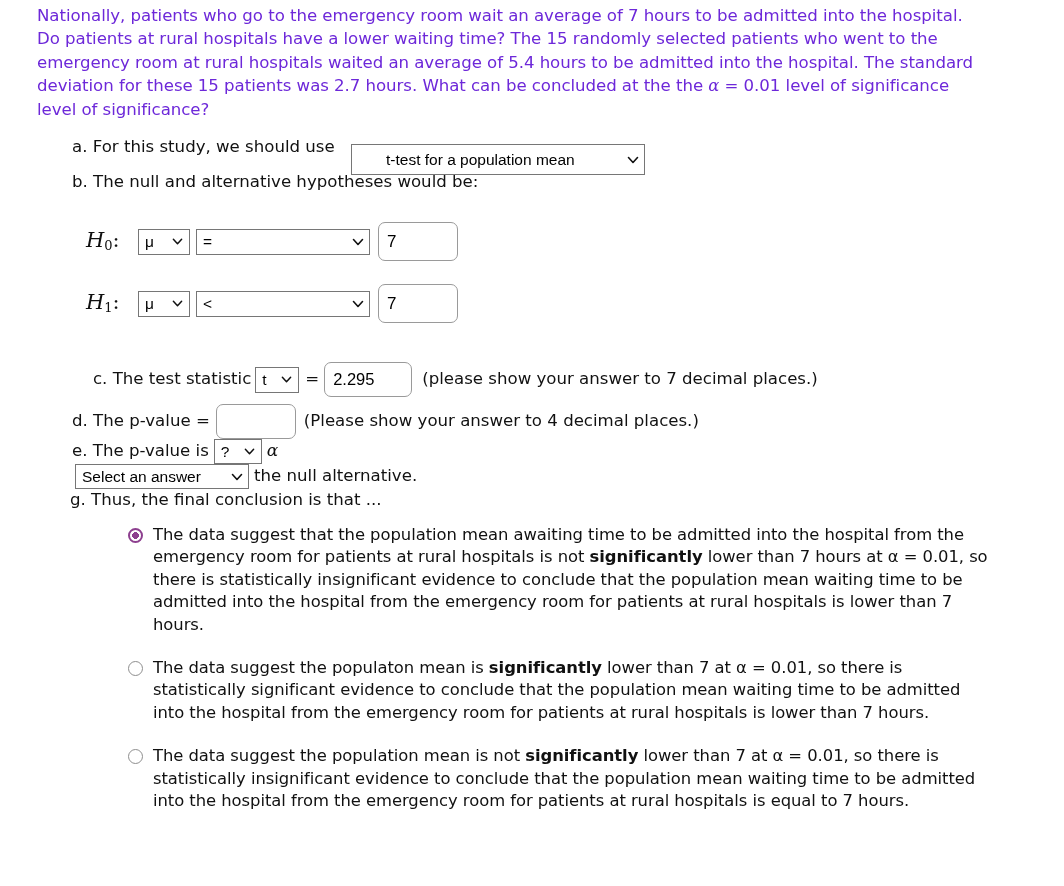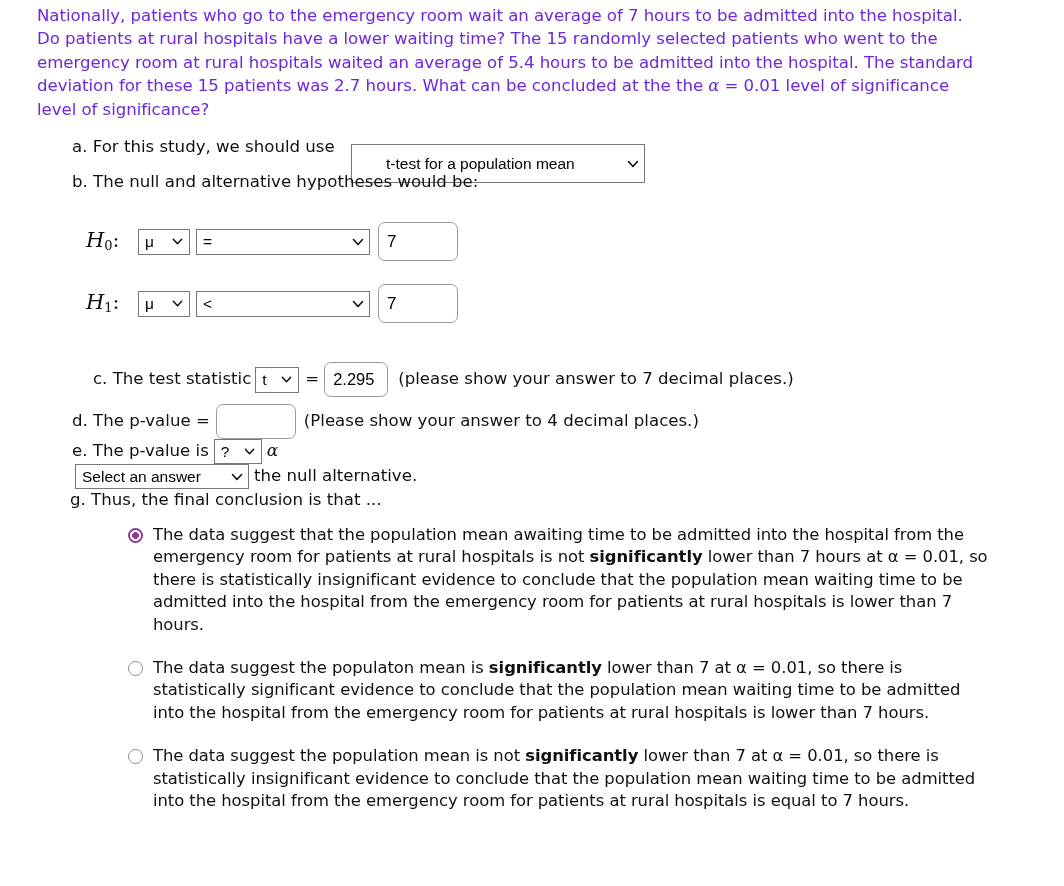--- a/index.html
+++ b/index.html
@@ -84,21 +84,21 @@
     background: #ffffff;
     font-family: "Liberation Sans", sans-serif;
     font-size: 16.5px;
     color: #000;
     padding: 0 8px;
     outline: none;
   }
 
   
   #study-select-wrap { position: absolute; left: 351px; top: 144px; }
-  #study-select-wrap .sel { width: 294px; height: 39px; font-size: 15.5px; padding-left: 34px; }
+  #study-select-wrap .sel { width: 294px; height: 31px; font-size: 15.5px; padding-left: 34px; }
 
   
   .hyp-row { position: absolute; height: 36px; }
   #hyp-null { left: 86px; top: 222px; }
   #hyp-alt  { left: 86px; top: 284px; }
 
   .hyp-label {
     font-family: "DejaVu Serif", serif;
     font-size: 21px;
     font-style: italic;
@@ -135,21 +135,21 @@
     margin-left: 8px;
     vertical-align: middle;
     font-size: 17px;
   }
 
   
   #ts-select-wrap { margin: 0 4px 0 4px; }
   #ts-select-wrap .sel { width: 44px; height: 26px; font-size: 15.5px; padding: 0 20px 0 6px; }
   #ts-eq { margin: 0 5px 0 2px; }
   #ts-value {
-    width: 64px;
+    width: 88px;
     height: 35px;
     font-size: 16.5px;
     margin: 0 8px 0 0;
     vertical-align: middle;
   }
   #ts-note { margin-left: 2px; }
 
   
   #pv-value {
     width: 80px;

